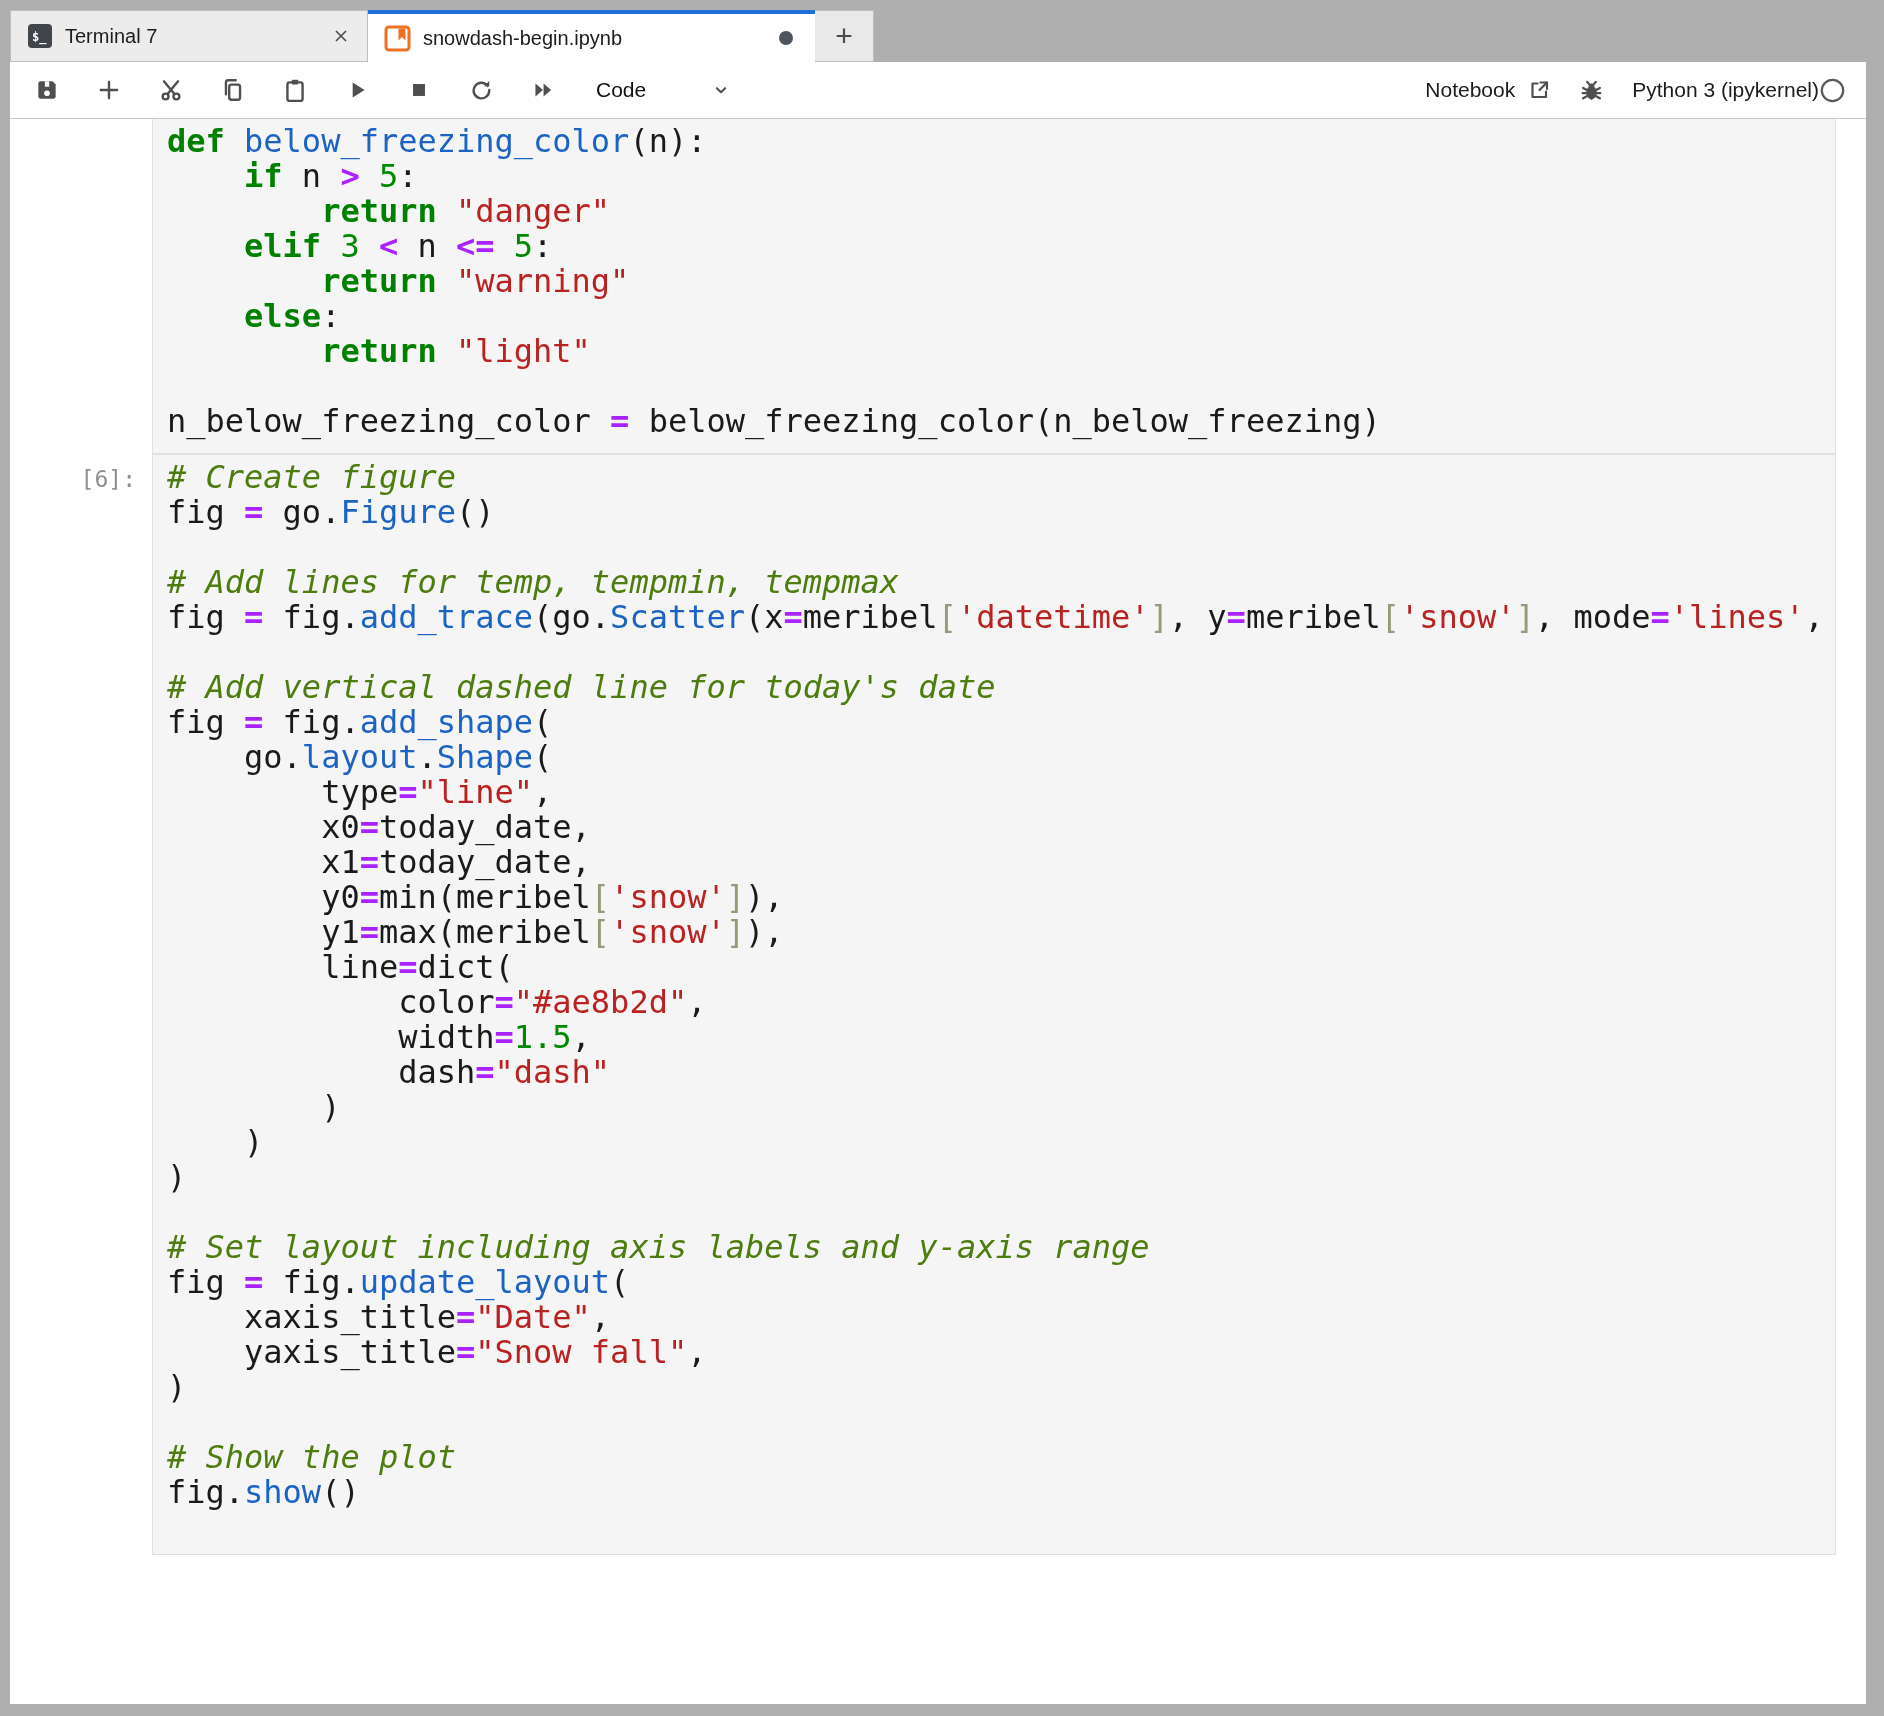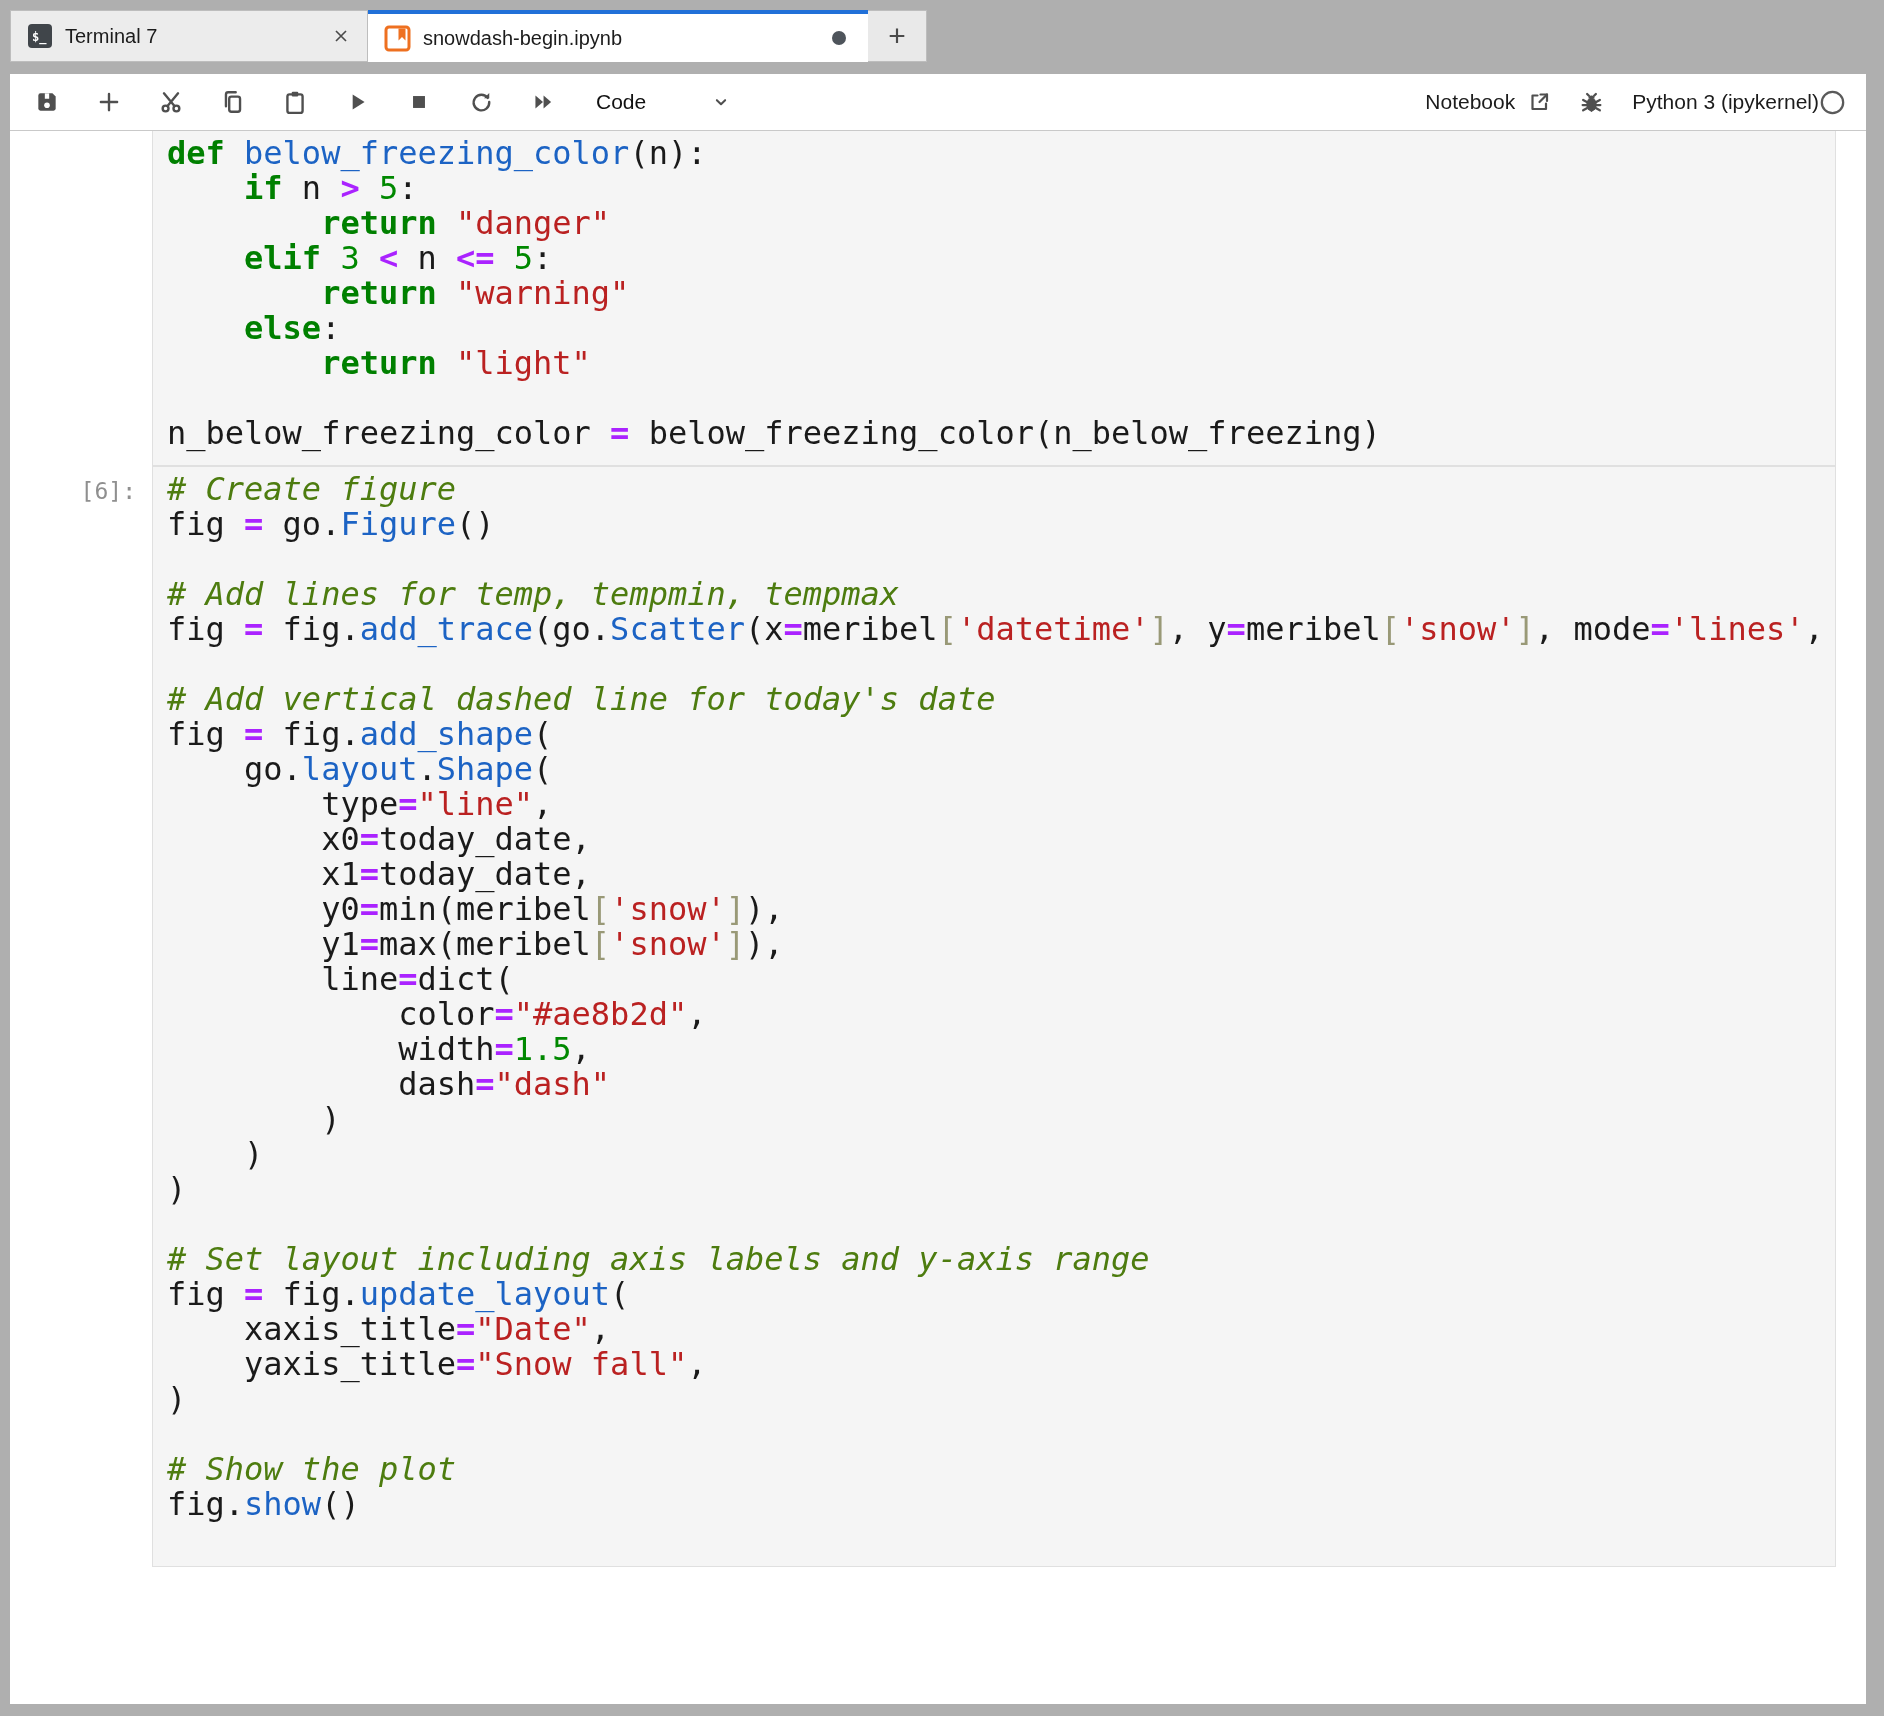--- a/index.html
+++ b/index.html
@@ -6,32 +6,32 @@
   body{
     width:1884px;height:1716px;position:relative;overflow:hidden;
     background:#afafaf;
     font-family:"Liberation Sans", sans-serif;
     -webkit-font-smoothing:antialiased;
   }
   
   .tabbar{position:absolute;left:10px;top:10px;right:18px;height:52px;display:flex;align-items:stretch;}
   .tab{display:flex;align-items:center;box-sizing:border-box;padding:0 16px;gap:12px;font-size:20px;color:#1c1c1c;}
   .tab-terminal{width:358px;background:#ececec;border:1px solid #bdbdbd;}
-  .tab-active{width:500px;background:#ffffff;border-top:4px solid #2170d8;padding-top:0;}
+  .tab-active{width:447px;background:#ffffff;border-top:4px solid #2170d8;padding-top:0;}
   .tab-label{white-space:nowrap;overflow:hidden;}
   .tab-terminal .tab-label{flex:1;}
   .tab-active .tab-label{flex:1;}
   .term-icon{width:26px;height:26px;flex:0 0 auto;}
   .nb-icon{width:27px;height:27px;flex:0 0 auto;}
   .close-x{width:20px;height:20px;flex:0 0 auto;cursor:pointer;}
   .dirty-dot{width:14px;height:14px;border-radius:50%;background:#4e545b;flex:0 0 auto;margin-right:6px;}
   .newtab{width:58px;background:#e9e9e9;border:1px solid #bdbdbd;border-left:none;display:flex;align-items:center;justify-content:center;
     font-size:30px;font-weight:300;color:#4a4a4a;cursor:pointer;}
   
-  .main{position:absolute;left:10px;top:74px;width:1856px;bottom:12px;background:#ffffff;overflow:hidden;}
+  .main{position:absolute;left:10px;top:62px;width:1856px;bottom:12px;background:#ffffff;overflow:hidden;}
   
   .toolbar{height:56px;border-bottom:1px solid #c9c9c9;display:flex;align-items:center;padding:0 20px 0 22px;}
   .tbtn{width:30px;height:30px;display:flex;align-items:center;justify-content:center;margin-right:32px;cursor:pointer;flex:0 0 auto;}
   .tbtn svg{display:block;}
   .celltype{display:flex;align-items:center;font-size:21px;color:#111;cursor:pointer;margin-left:6px;}
   .celltype .chev{margin-left:64px;}
   .tb-right{margin-left:auto;display:flex;align-items:center;gap:0;font-size:21px;color:#1c1c1c;}
   .tb-right .grp{display:flex;align-items:center;gap:12px;cursor:pointer;}
   .spacer28{width:28px;}
   

